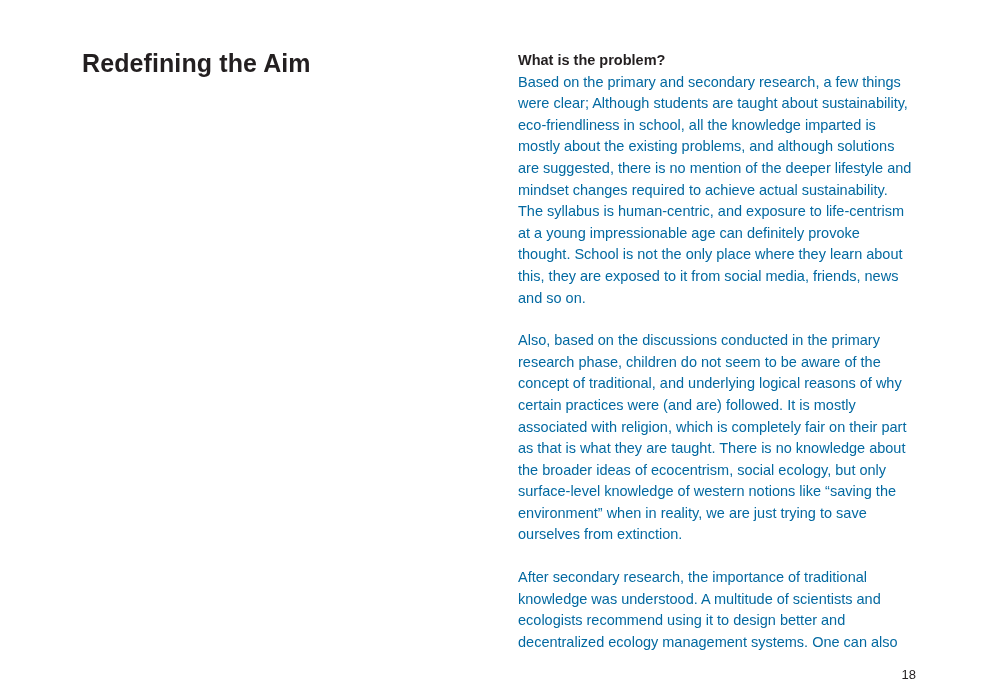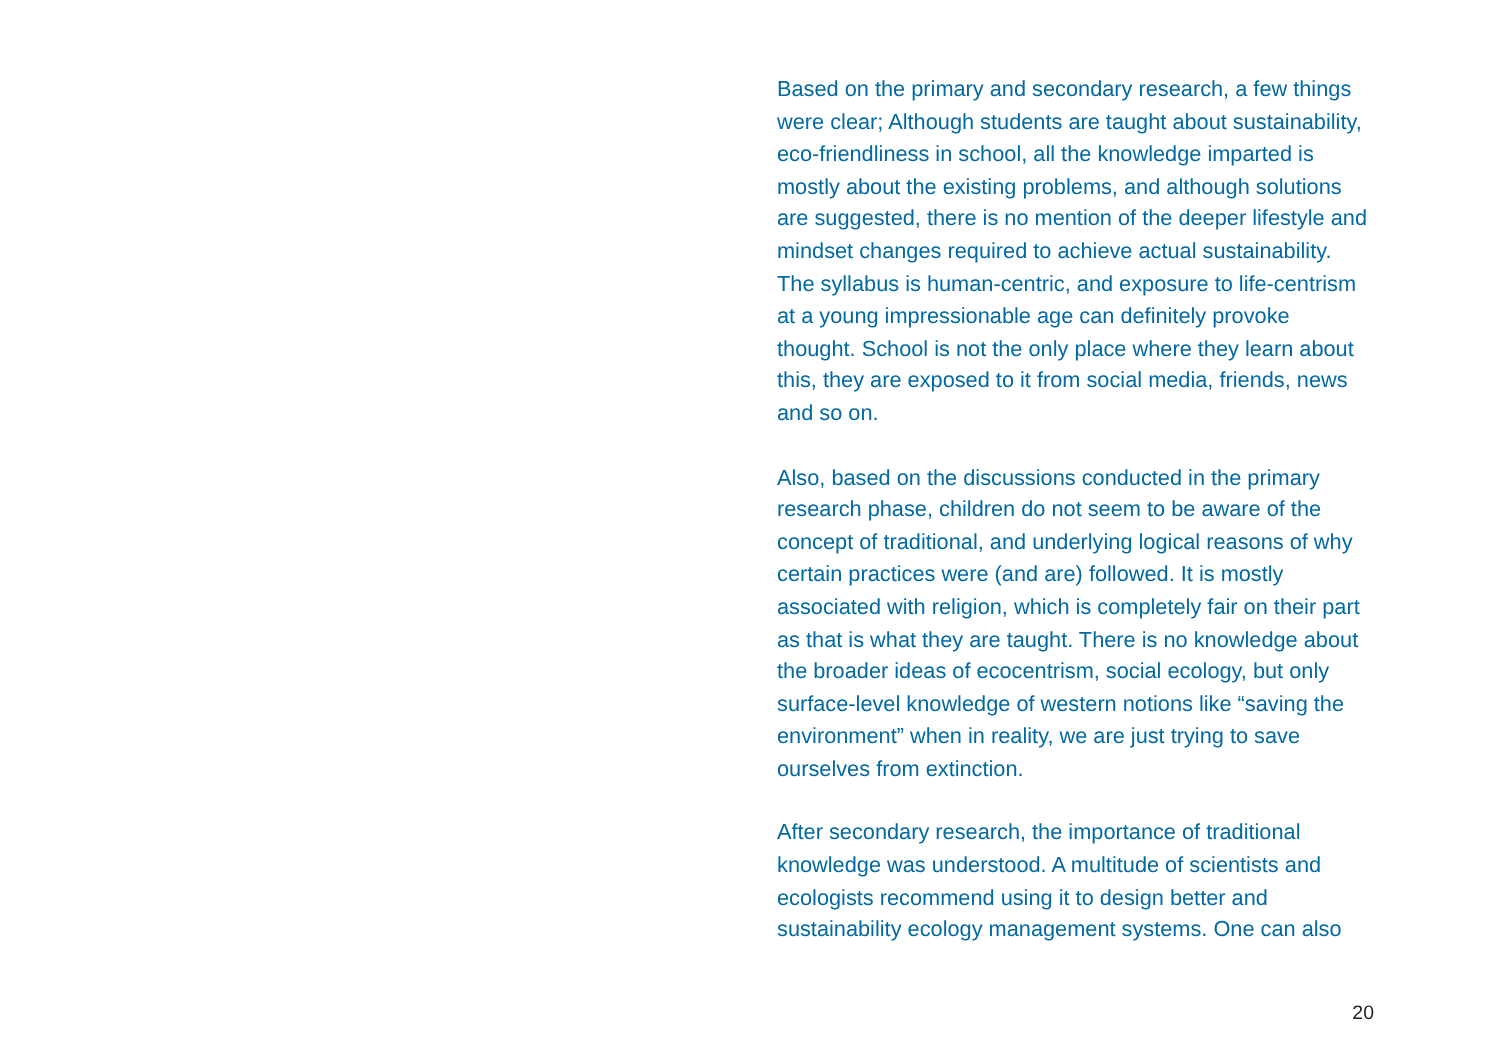--- a/index.html
+++ b/index.html
@@ -63,24 +63,28 @@
     font-size: 13px;
     color: #231f20;
     font-weight: normal;
   }
 </style>
 </head>
 <body>
 
 <div class="page">
 
+  <div class="left-col">
+    <h1 class="page-heading">Redefining the Aim</h1>
+  </div>
 
   <div class="right-col">
+    <p class="body-sub">What is the problem?</p>
     <p class="body-par">Based on the primary and secondary research, a few things were clear; Although students are taught about sustainability, eco-friendliness in school, all the knowledge imparted is mostly about the existing problems, and although solutions are suggested, there is no mention of the deeper lifestyle and mindset changes required to achieve actual sustainability. The syllabus is human-centric, and exposure to life-centrism at a young impressionable age can definitely provoke thought. School is not the only place where they learn about this, they are exposed to it from social media, friends, news and so on.</p>
     <div class="par-gap"></div>
     <p class="body-par">Also, based on the discussions conducted in the primary research phase, children do not seem to be aware of the concept of traditional, and underlying logical reasons of why certain practices were  (and are) followed. It is mostly associated with religion, which is completely fair on their part as that is what they are taught. There is no knowledge about the broader ideas of ecocentrism, social ecology, but only surface-level knowledge of western notions like “saving the environment” when in reality, we are just trying to save ourselves from extinction.</p>
     <div class="par-gap"></div>
-    <p class="body-par">After secondary research, the importance of traditional knowledge was understood. A multitude of scientists and ecologists recommend using it to design better and sustainability ecology management systems. One can also</p>
+    <p class="body-par">After secondary research, the importance of traditional knowledge was understood. A multitude of scientists and ecologists recommend using it to design better and decentralized ecology management systems. One can also</p>
   </div>
 
-  <div class="page-number">20</div>
+  <div class="page-number">18</div>
 
 </div>
 
 </body></html>

